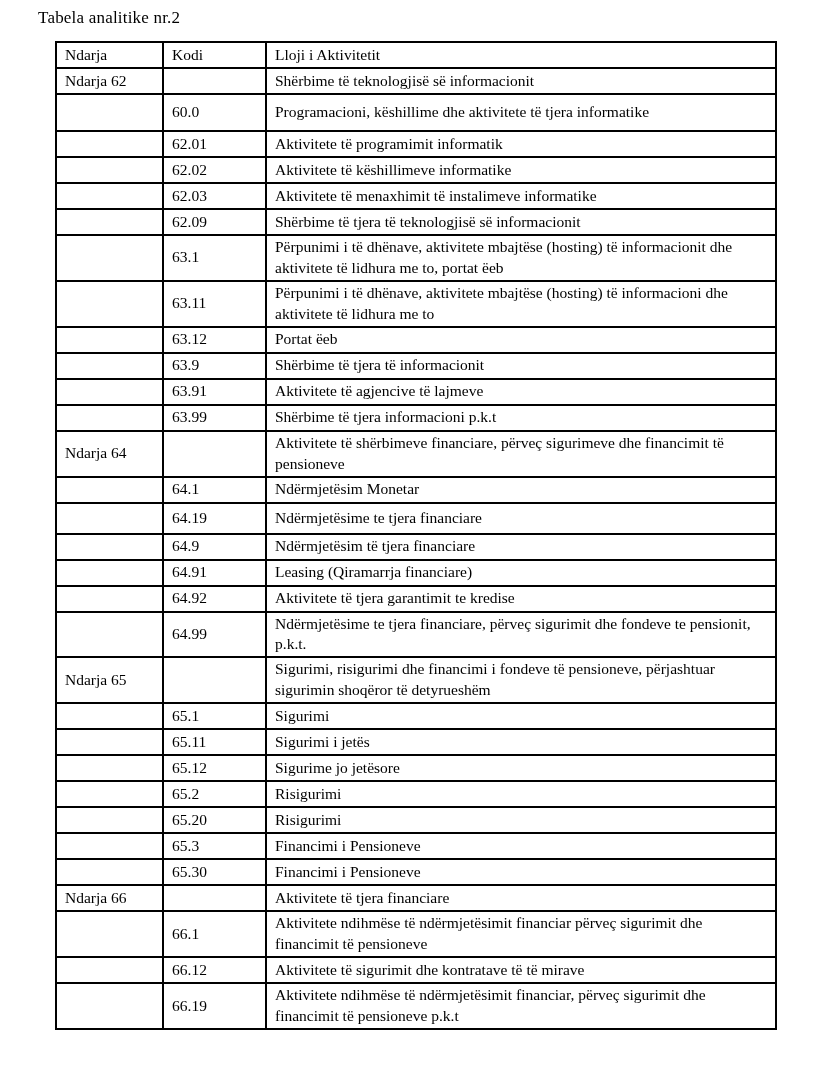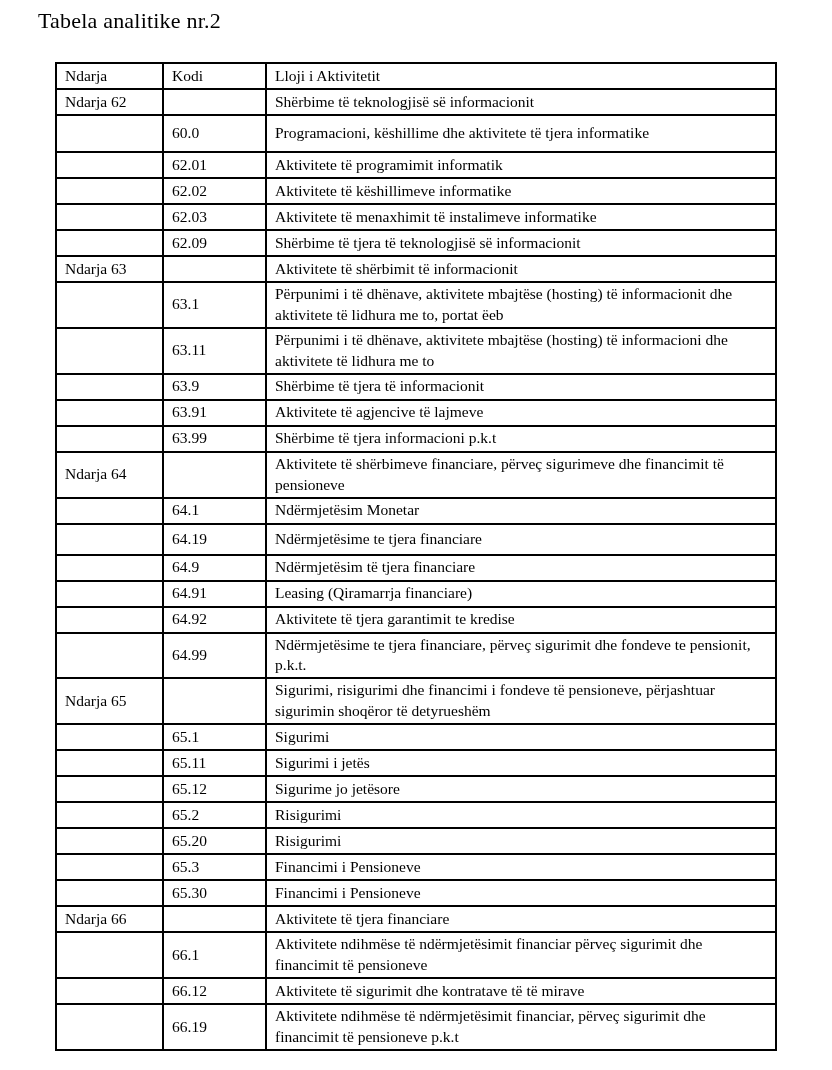--- a/index.html
+++ b/index.html
@@ -11,22 +11,22 @@
     width: 832px;
     height: 1070px;
     font-family: "Liberation Serif", serif;
     color: #000000;
     position: relative;
   }
   .page {
     padding: 8px 0 0 38px;
   }
   .page-title {
-    font-size: 22px;
-    margin: 0 0 28px 0;
+    font-size: 17px;
+    margin: 0 0 13px 0;
     font-weight: normal;
     letter-spacing: 0.2px;
   }
   table.analytic {
     border-collapse: collapse;
     margin-left: 17px;
     width: 720px;
     table-layout: fixed;
   }
   table.analytic th,
@@ -92,33 +92,33 @@
           <td></td>
           <td>62.03</td>
           <td>Aktivitete të menaxhimit të instalimeve informatike</td>
         </tr>
         <tr>
           <td></td>
           <td>62.09</td>
           <td>Shërbime të tjera të teknologjisë së informacionit</td>
         </tr>
         <tr>
-          <td>Ndarja 63</td>
-          <td></td>
-          <td>Aktivitete të shërbimit të informacionit</td>
-        </tr>
-        <tr>
           <td></td>
           <td>63.1</td>
           <td>Përpunimi i të dhënave, aktivitete mbajtëse (hosting) të informacionit dhe aktivitete të lidhura me to, portat ëeb</td>
         </tr>
         <tr>
           <td></td>
           <td>63.11</td>
           <td>Përpunimi i të dhënave, aktivitete mbajtëse (hosting) të informacioni dhe aktivitete të lidhura me to</td>
+        </tr>
+        <tr>
+          <td></td>
+          <td>63.12</td>
+          <td>Portat ëeb</td>
         </tr>
         <tr>
           <td></td>
           <td>63.9</td>
           <td>Shërbime të tjera të informacionit</td>
         </tr>
         <tr>
           <td></td>
           <td>63.91</td>
           <td>Aktivitete të agjencive të lajmeve</td>

